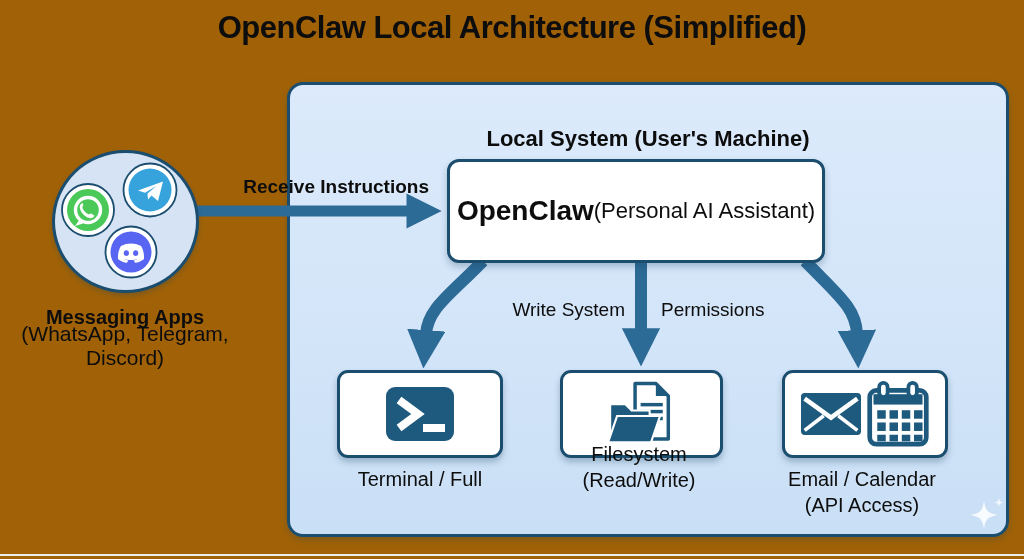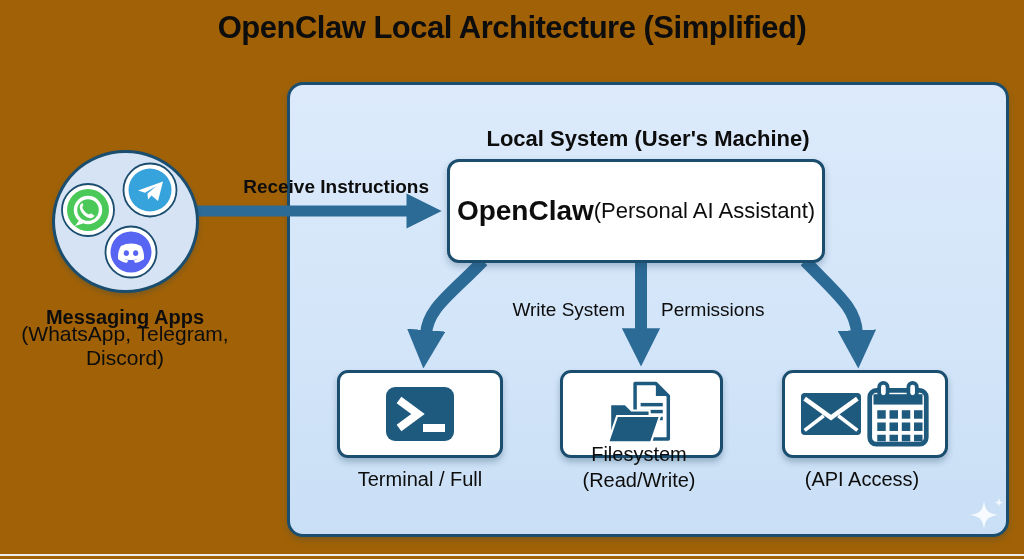--- a/index.html
+++ b/index.html
@@ -149,20 +149,21 @@
           <rect x="36" y="44" width="9" height="9"></rect>
           <rect x="49" y="44" width="9" height="9"></rect>
         <rect x="10" y="57" width="9" height="7"></rect>
           <rect x="23" y="57" width="9" height="7"></rect>
           <rect x="36" y="57" width="9" height="7"></rect>
           <rect x="49" y="57" width="9" height="7"></rect>
       </g>
     </svg>
   </div>
   <div id="label-email" class="abs comp-label">
+    <div>Email / Calendar</div>
     <div>(API Access)</div>
   </div>
 
   <div id="msg-circle" class="abs"></div>
 
   <svg class="abs msg-icon" style="left:60px;top:182px;" width="56" height="56" viewBox="-28 -28 56 56">
     <circle r="26" fill="#fff" stroke="#1a4d6e" stroke-width="1.8"></circle>
     <circle r="21" fill="#4ac959"></circle>
     <circle r="12.5" fill="none" stroke="#fff" stroke-width="3.4"></circle>
     <path d="M-8,9 l-5,7 l8,-2.5 z" fill="#fff"></path>

